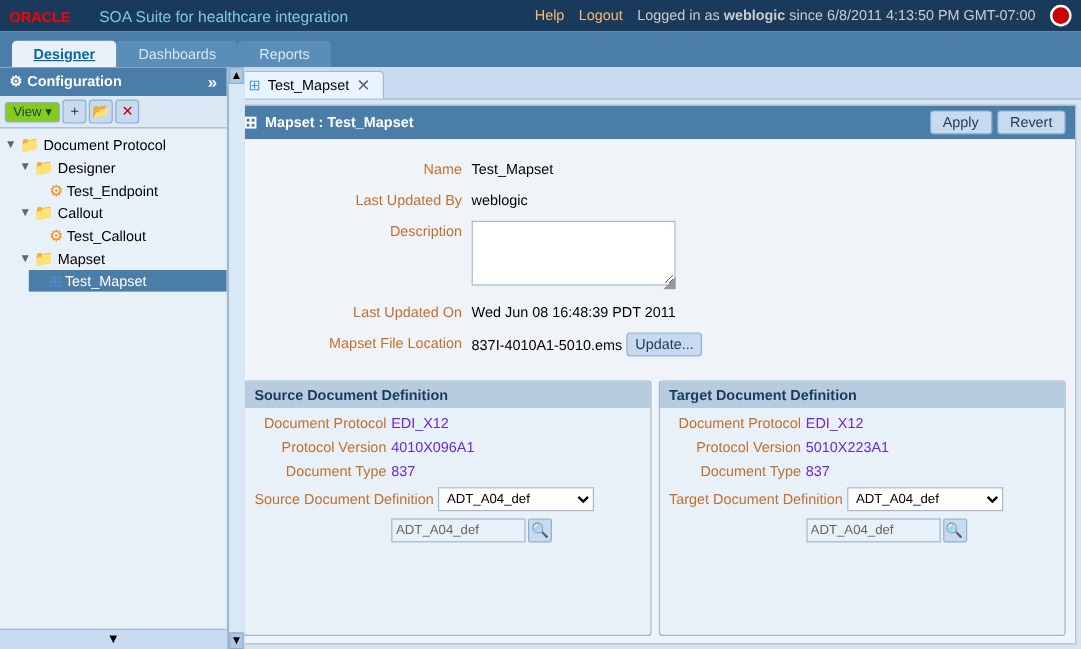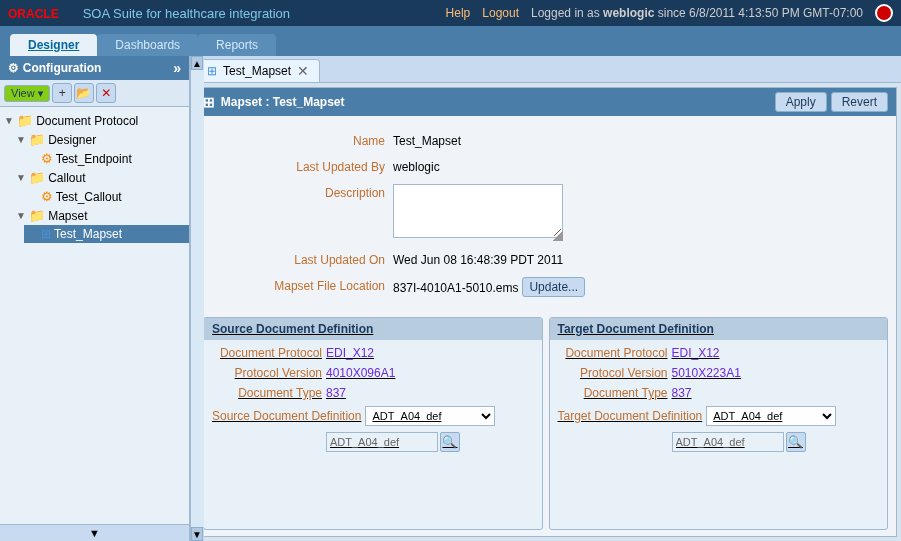--- a/index.html
+++ b/index.html
@@ -255,21 +255,20 @@
       padding: 4px 8px 6px;
       background: #f0f4f8;
       flex: 1;
     }
     .doc-panel {
       flex: 1;
       border: 1px solid #a0b8d0;
       background: #e8f0f8;
       border-radius: 3px;
       overflow: hidden;
-      text-decoration: underline;
     }
     .doc-panel-header {
       background: #b8cce0;
       padding: 4px 8px;
       font-weight: bold;
       font-size: 12px;
       color: #1a3a5c;
     }
     .doc-panel-body {
       padding: 6px 8px;

